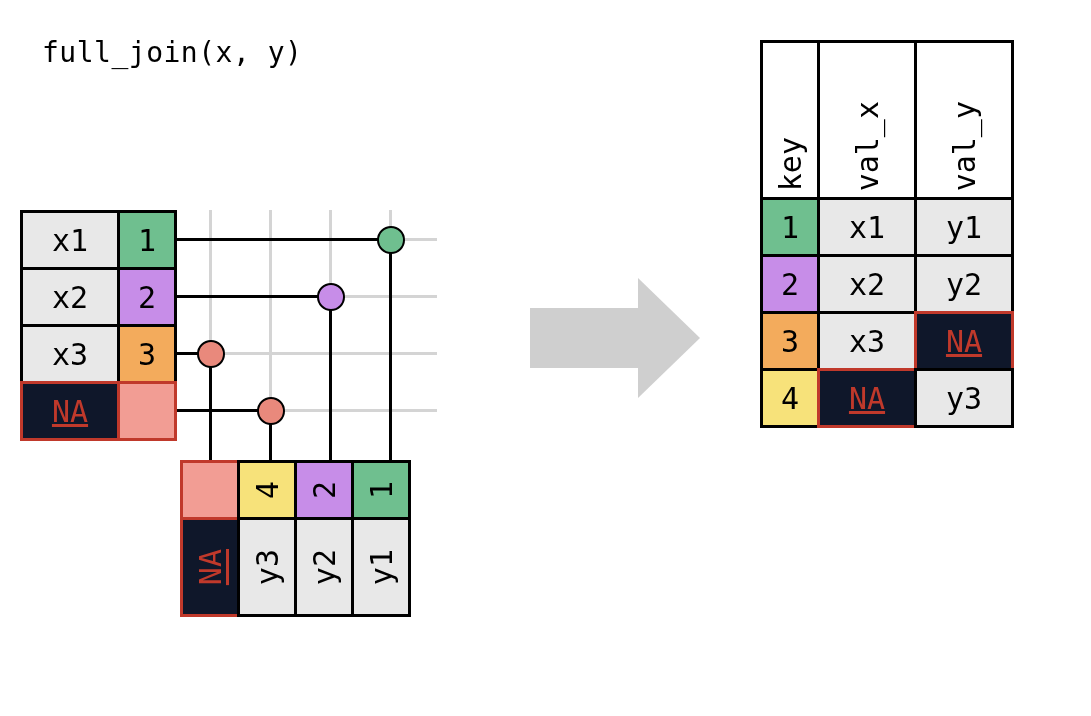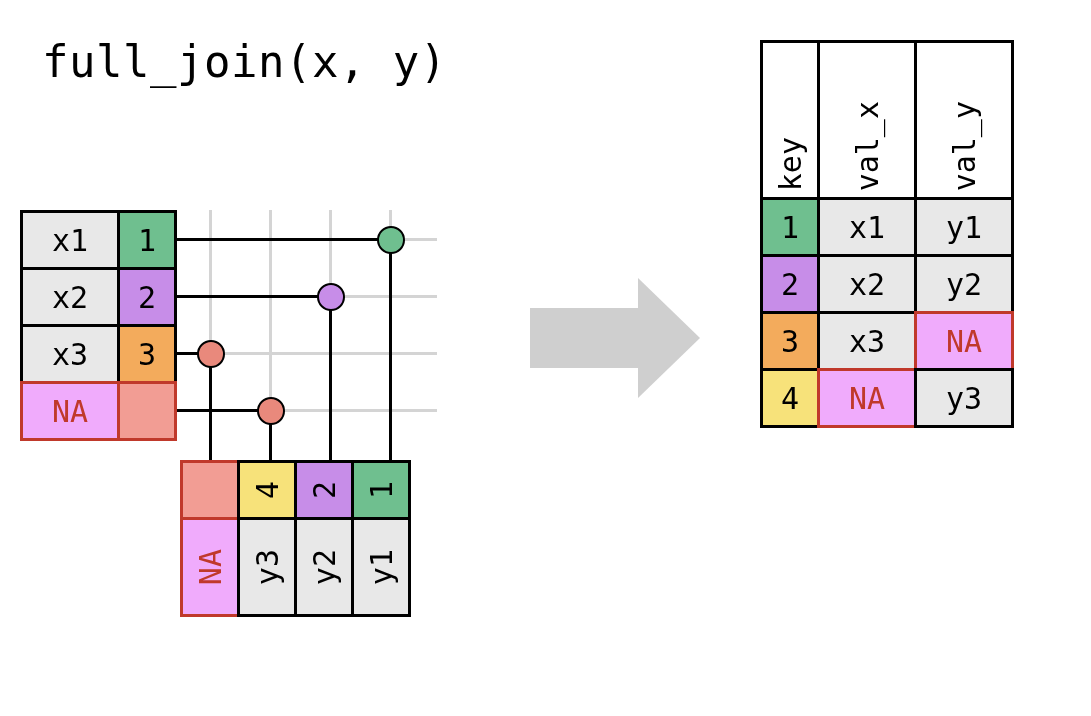--- a/index.html
+++ b/index.html
@@ -10,39 +10,40 @@
     background: #fff;
     font-family: "Menlo", "Consolas", "DejaVu Sans Mono", monospace;
     font-size: 28px;
     color: #000;
   }
   .stage { position: relative; width: 1091px; height: 716px; }
 
   .title {
     position: absolute;
     left: 42px; top: 36px;
-    font-size: 44px;
+    font-size: 28px;
     letter-spacing: 0.5px;
   }
 
   
   .cell {
     position: absolute;
     box-sizing: border-box;
     border: 3px solid #000;
     display: flex;
     align-items: center;
     justify-content: center;
     font-size: 30px;
     background: #e8e8e8;
   }
   .cell.na {
-    background: #f0abfc;
+    background: #0f172a;
     border-color: #c0392b;
     color: #c0392b;
+    text-decoration: underline;
   }
   .cell.key-green  { background: #6fbf8f; }
   .cell.key-purple { background: #c78de8; }
   .cell.key-orange { background: #f3ab5c; }
   .cell.key-yellow { background: #f7e27a; }
   .cell.key-red    { background: rgba(231, 76, 60, 0.55); border-color: #c0392b; }
 
   .vtext { writing-mode: vertical-rl; transform: rotate(180deg); }
 
   

